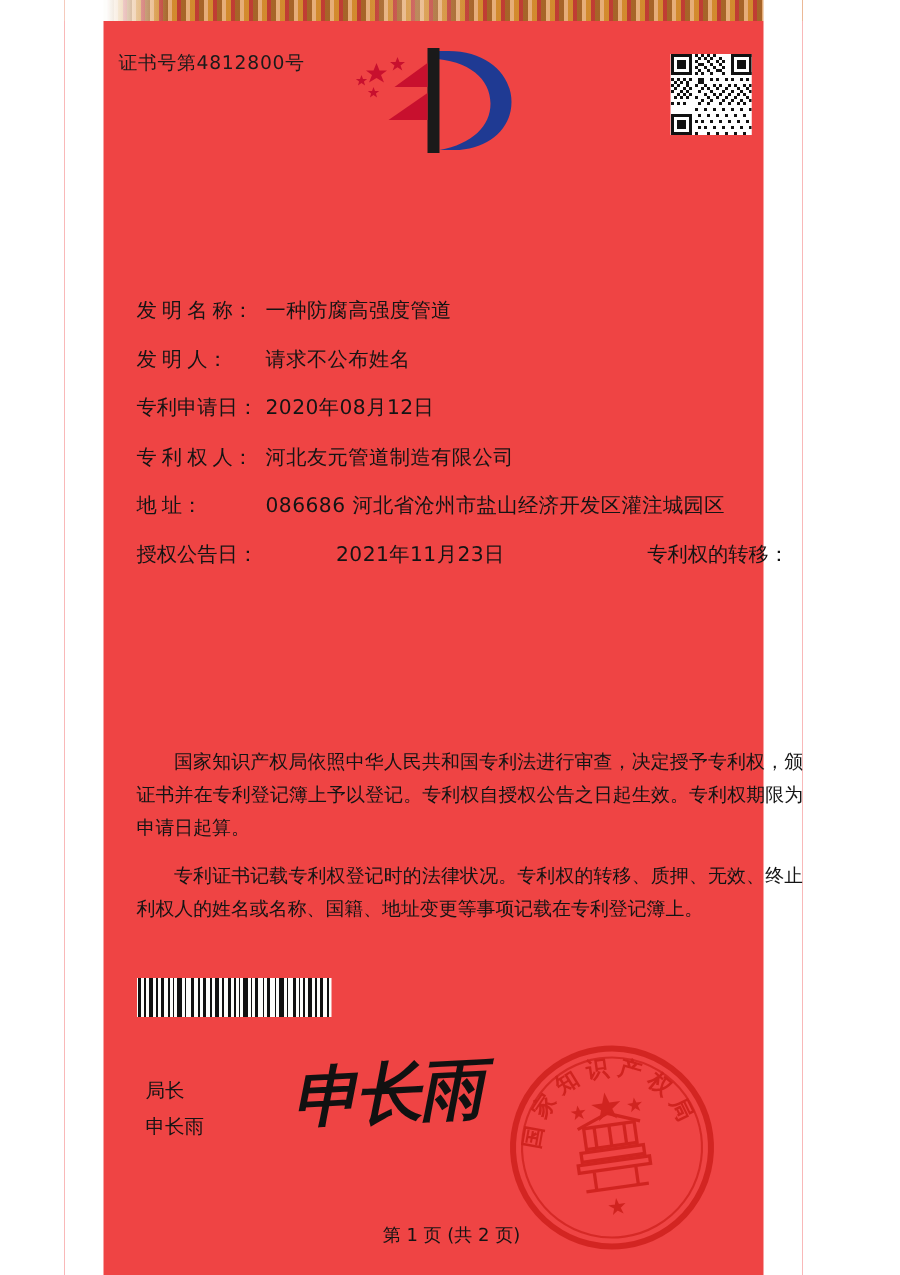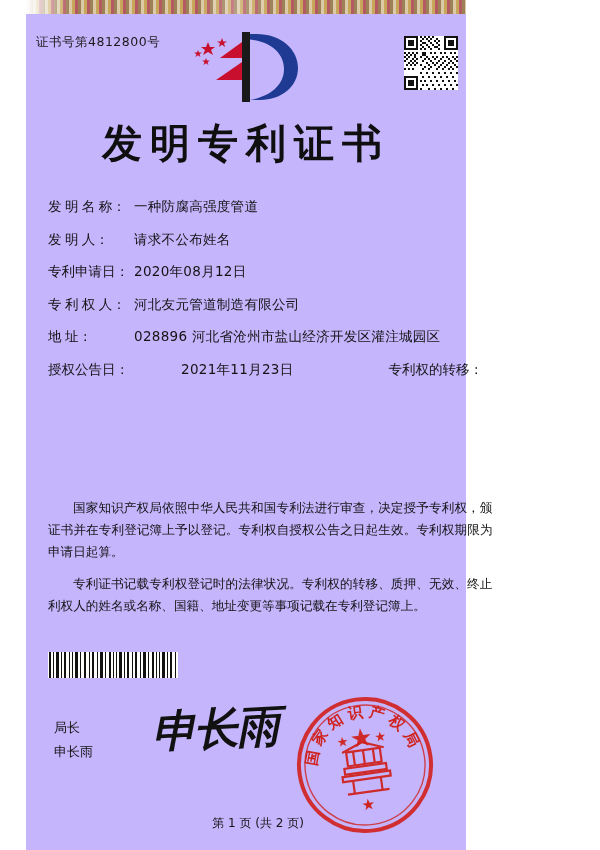--- a/index.html
+++ b/index.html
@@ -5,22 +5,23 @@
   * { box-sizing: border-box; }
   html, body {
     margin: 0; padding: 0;
     width: 600px; height: 850px;
     background: #ffffff;
     font-family: "DejaVu Sans", sans-serif;
   }
   #page {
     position: relative;
     width: 492px; height: 850px;
-    background: #c4b5fd;
+    background: #ef4444;
     overflow: hidden;
+    margin-left: 43px;
   }
 
   
   .top-ornament {
     position: absolute;
     top: 0; left: 0;
     width: 600px; height: 14px;
     background:
       repeating-linear-gradient(90deg,
         #c9a227 0px, #c9a227 3px,
@@ -371,21 +372,20 @@
 
       <g fill="#c8102e">
         <polygon points="22,14 24,19 29,19 25,22 27,27 22,24 17,27 19,22 15,19 20,19"></polygon>
         <polygon points="36,10 37.3,13.4 41,13.4 38,15.6 39.2,19 36,16.8 32.8,19 34,15.6 31,13.4 34.7,13.4"></polygon>
         <polygon points="20,30 21,32.6 23.8,32.6 21.6,34.3 22.4,37 20,35.3 17.6,37 18.4,34.3 16.2,32.6 19,32.6"></polygon>
         <polygon points="12,22 13,24.6 15.8,24.6 13.6,26.3 14.4,29 12,27.3 9.6,29 10.4,26.3 8.2,24.6 11,24.6"></polygon>
       </g>
     </svg>
   </div>
 
-  <div class="main-title">发明专利证书</div>
 
   <div class="fields">
 
     <div class="field-row">
       <span class="field-label">发 明 名 称：</span>
       <span class="field-value">一种防腐高强度管道</span>
     </div>
 
     <div class="field-row">
       <span class="field-label">发 明 人：</span>
@@ -398,21 +398,21 @@
       <span class="field-value">2020年08月12日</span>
     </div>
 
     <div class="field-row">
       <span class="field-label">专 利 权 人：</span>
       <span class="field-value">河北友元管道制造有限公司</span>
     </div>
 
     <div class="field-row">
       <span class="field-label">地 址：</span>
-      <span class="field-value">028896 河北省沧州市盐山经济开发区灌注城园区</span>
+      <span class="field-value">086686 河北省沧州市盐山经济开发区灌注城园区</span>
     </div>
 
     <div class="field-row double">
       <span class="field-label">授权公告日：</span>
       <span class="field-value">2021年11月23日</span>
       <span class="field-label second-label">
         <span class="second-label-text">专利权的转移：</span>
         <span class="field-value">CN 204421441 B</span>
       </span>
     </div>

